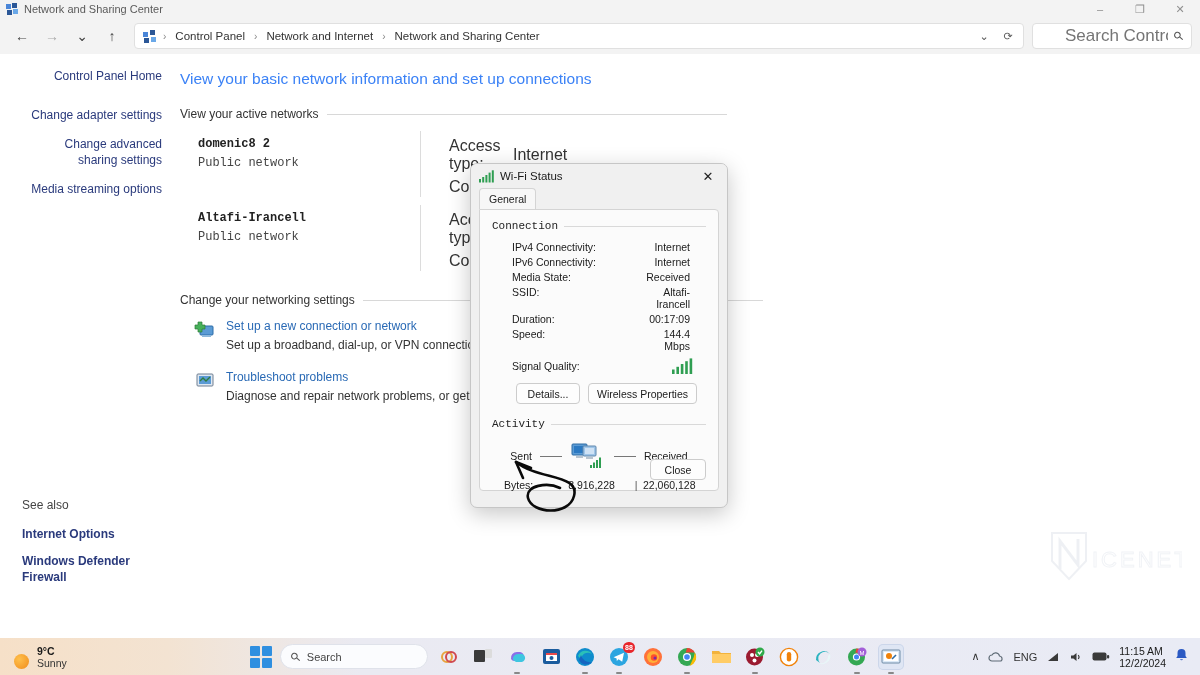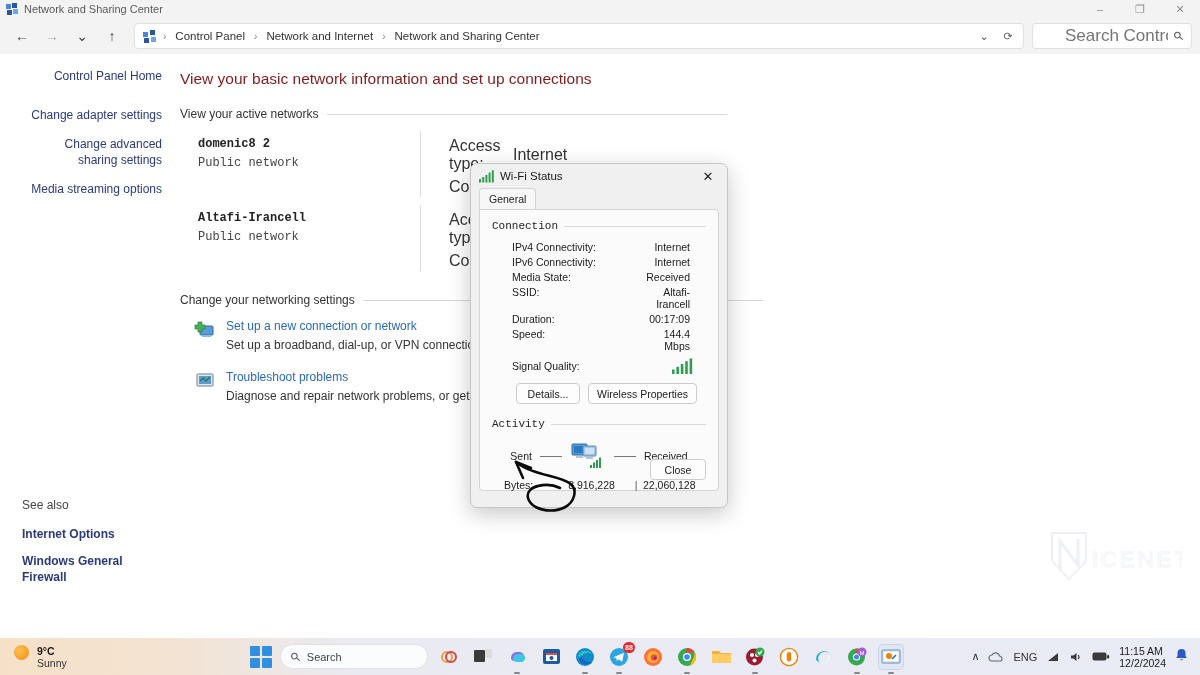--- a/index.html
+++ b/index.html
@@ -46,21 +46,21 @@
   
   .content { display:flex; height:584px; }
   .sidebar { width:172px; padding:14px 0 0 22px;text-align:right; }
   .side-link { color:#2a3a7c; font-size:12px; line-height:16px; margin-bottom:13px; width:140px; }
   .side-link.first { margin-bottom:23px; }
   .see-also { position:absolute; left:22px; bottom:42px; }
   .see-also-title { color:#444; font-size:12px; margin-bottom:14px; }
   .see-also .side-link { margin-bottom:11px;font-weight:bold; }
 
   .main { flex:1; padding:16px 0 0 8px; position:relative; }
-  .page-title { color:#7f1d1d; font-size:15.5px; font-weight:400; margin-bottom:19px; }
+  .page-title { color:#3b82f6; font-size:15.5px; font-weight:400; margin-bottom:19px; }
 
   .section-head { display:flex; align-items:center; gap:8px; margin-bottom:4px; }
   .section-head span { color:#333; font-size:12px; white-space:nowrap; }
   .section-head .rule { flex:1; height:1px; background:#d8d8d8; max-width:400px; }
 
   .netlist { margin-top:10px; }
   .netrow { display:flex; height:66px; }
   .netinfo { width:240px; padding-left:18px; padding-top:6px;font-family:Liberation Mono, monospace; }
   .netname { font-weight:bold; color:#222; font-size:12px; margin-bottom:5px; }
   .nettype { color:#444; font-size:12px; }
@@ -136,21 +136,21 @@
 
   
   .watermark { position:absolute; right:18px; bottom:48px; opacity:0.5; }
 
   
   .taskbar {
     position:absolute; left:0; bottom:0; width:1200px; height:37px;
     background:linear-gradient(90deg,#f6e0c8 0%, #f3e3d2 14%, #eaeaf2 30%, #e9ebf5 100%);
     display:flex; align-items:center;
   }
-  .weather { display:flex; align-items:flex-start; gap:8px; padding-left:14px; width:250px; }
+  .weather { display:flex; align-items:flex-end; gap:8px; padding-left:14px; width:250px; }
   .sun { width:15px; height:15px; border-radius:50%; background:radial-gradient(circle at 35% 35%, #ffc04d, #f08c1b); }
   .weather-txt { line-height:12px; }
   .weather-temp { font-size:10.5px; font-weight:bold; color:#1a1a1a; }
   .weather-cond { font-size:10.5px; color:#333; }
 
   .tb-center { display:flex; align-items:center; gap:8px; }
   .start { width:22px; height:22px; display:grid; grid-template-columns:1fr 1fr; grid-gap:2px; }
   .start i { background:#2f8fe0; border-radius:1px; display:block; }
   .tb-search {
     width:148px; height:25px; border-radius:13px; background:#fbfcfe; border:1px solid #dfe2ea;
@@ -313,21 +313,21 @@
             <span class="set-desc" style="display:block;">Diagnose and repair network problems, or get troubleshootin</span>
           </span>
         </div>
       </div>
     </div>
   </div>
 
   <div class="see-also">
     <div class="see-also-title">See also</div>
     <div class="side-link">Internet Options</div>
-    <div class="side-link">Windows General Firewall</div>
+    <div class="side-link">Windows Defender Firewall</div>
   </div>
 
   <div class="watermark">
     <svg width="140" height="60" viewBox="0 0 140 60">
       <path d="M10 6 L44 6 L44 34 L27 52 L10 34 Z" fill="none" stroke="#dfe3ea" stroke-width="2"></path>
       <path d="M18 42 L18 14 L36 38 L36 12" fill="none" stroke="#dfe3ea" stroke-width="3"></path>
       <text x="50" y="40" font-family="Liberation Sans, sans-serif" font-size="22" fill="none" stroke="#e3e7ee" stroke-width="1" letter-spacing="3">ICENET</text>
     </svg>
   </div>
 

